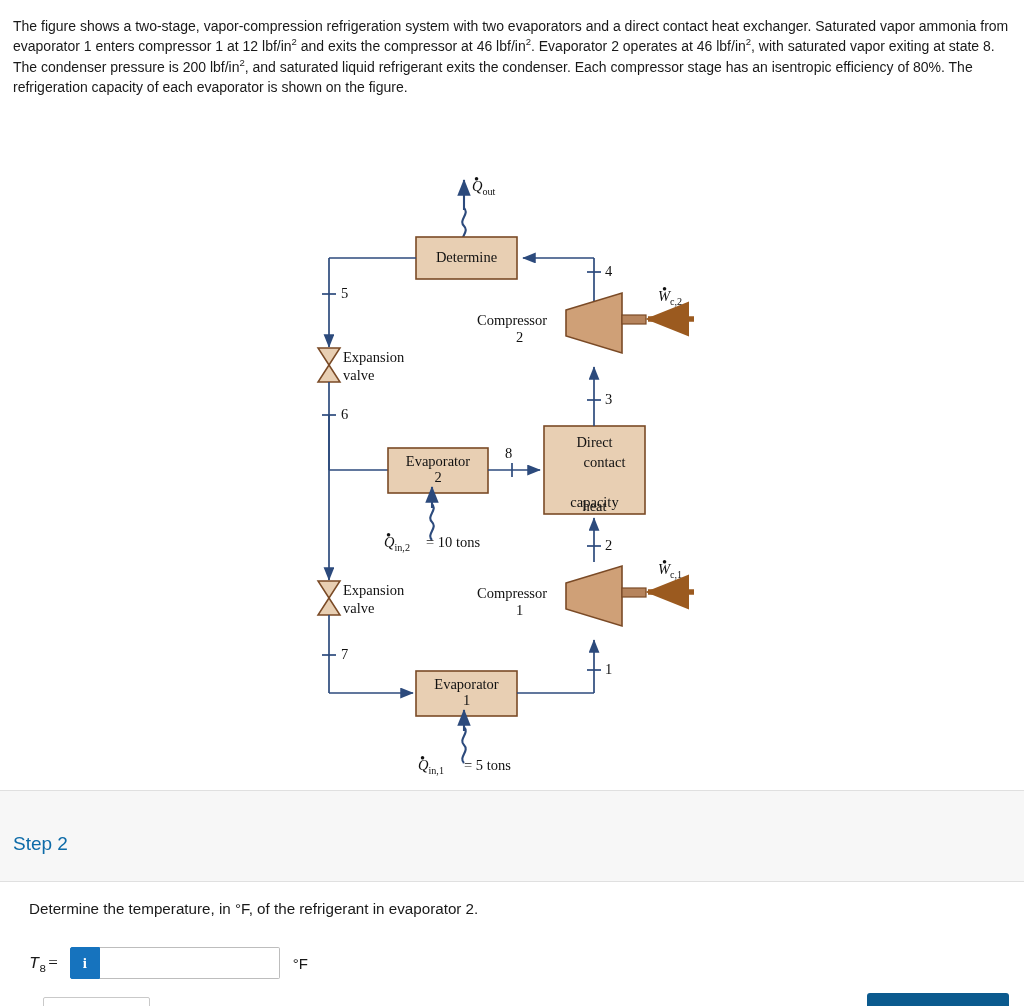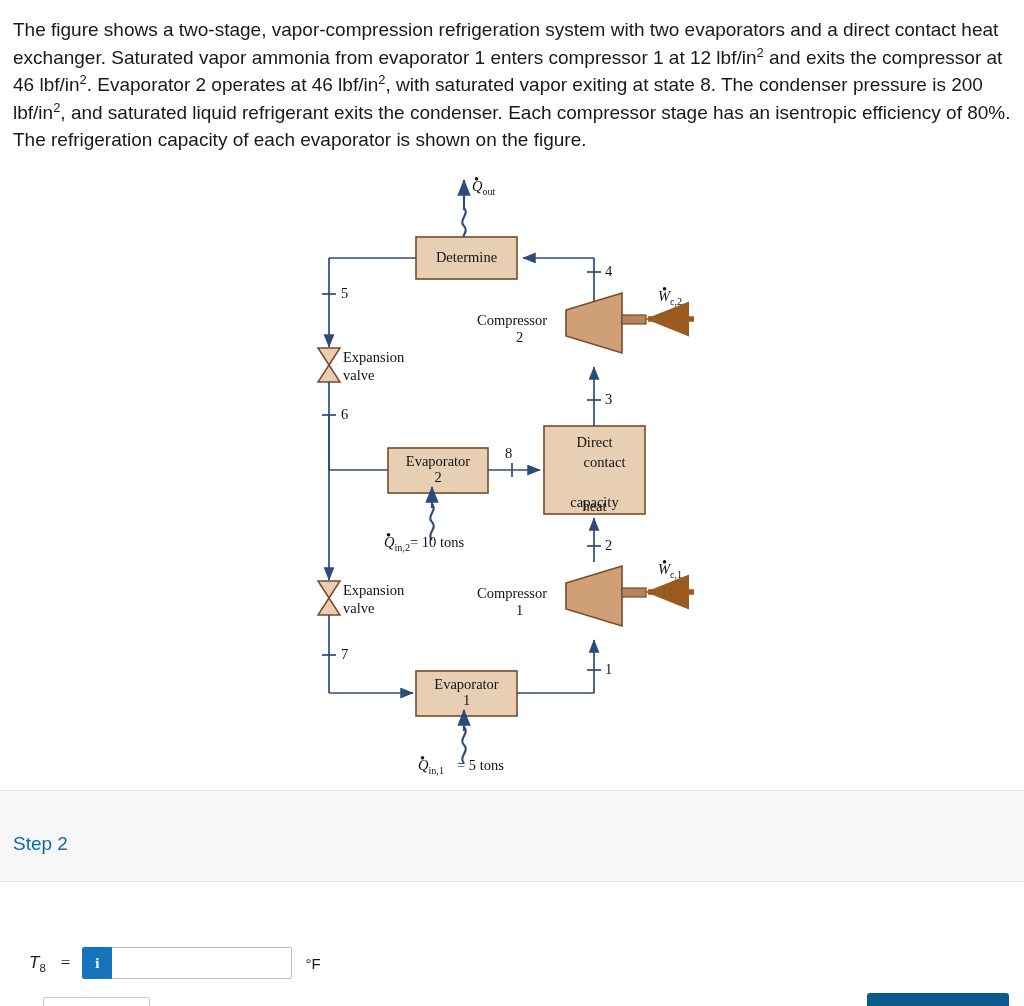--- a/index.html
+++ b/index.html
@@ -20,21 +20,21 @@
     width: 1024px;
     height: 1006px;
   }
 
   
   .problem-statement {
     position: absolute;
     left: 13px;
     top: 16px;
     width: 1000px;
-    font-size: 19px;
+    font-size: 14px;
     line-height: 1.45;
     color: #191919;
   }
   .problem-statement sup {
     font-size: 0.68em;
     vertical-align: super;
     line-height: 0;
   }
 
   
@@ -121,24 +121,24 @@
   
   .answer-row {
     position: absolute;
     left: 29px;
     top: 946px;
     height: 34px;
     display: flex;
     align-items: center;
   }
   .var-label {
-    font-family: Liberation Sans, sans-serif;
+    font-family: Liberation Mono, monospace;
     font-size: 17px;
     font-style: italic;
-    margin-right: 15px;
+    margin-right: 2px;
   }
   .var-label sub {
     font-size: 0.68em;
     font-style: normal;
     vertical-align: sub;
     line-height: 0;
   }
   .eq-sign {
     font-family: "Liberation Serif", serif;
     font-size: 17px;
@@ -370,37 +370,38 @@
 
       <div class="lbl" style="left:362px; top:399px;">
         <span style="font-style:italic; position:relative;">
           <span style="position:absolute; left:4px; top:-7px; font-style:normal;">•</span>
           <span>W</span></span><sub>c,1</sub>
       </div>
 
       <div class="lbl" style="left:88px; top:372px;">
         <span style="font-style:italic; position:relative;">
           <span style="position:absolute; left:2px; top:-7px; font-style:normal;">•</span>
-          <span>Q</span></span><sub>in,2</sub><span style="margin-left:0;">= 10 tons</span>
+          <span>Q</span></span><sub>in,2</sub><span style="margin-left:16px;">= 10 tons</span>
       </div>
 
       <div class="lbl" style="left:122px; top:595px;">
         <span style="font-style:italic; position:relative;">
           <span style="position:absolute; left:2px; top:-7px; font-style:normal;">•</span>
-          <span>Q</span></span><sub>in,1</sub><span style="margin-left:13px;">= 5 tons</span>
+          <span>Q</span></span><sub>in,1</sub><span style="margin-left:20px;">= 5 tons</span>
       </div>
 
     </div>
   </div>
 
   <div class="divider" style="top:790px;"></div>
   <div class="step-band"></div>
   <div class="step-title">Step 2</div>
   <div class="divider" style="top:881px;"></div>
 
+  <div class="question-text">Determine the temperature, in °F, of the refrigerant in evaporator 2.</div>
 
   <div class="answer-row">
     <span class="var-label">
       <span>T</span><sub>8</sub>
     </span>
     <span class="eq-sign">=</span>
     <button class="info-btn">i</button>
     <input class="answer-input" type="text" placeholder="" style="">
     <span class="unit-label">°F</span>
   </div>

